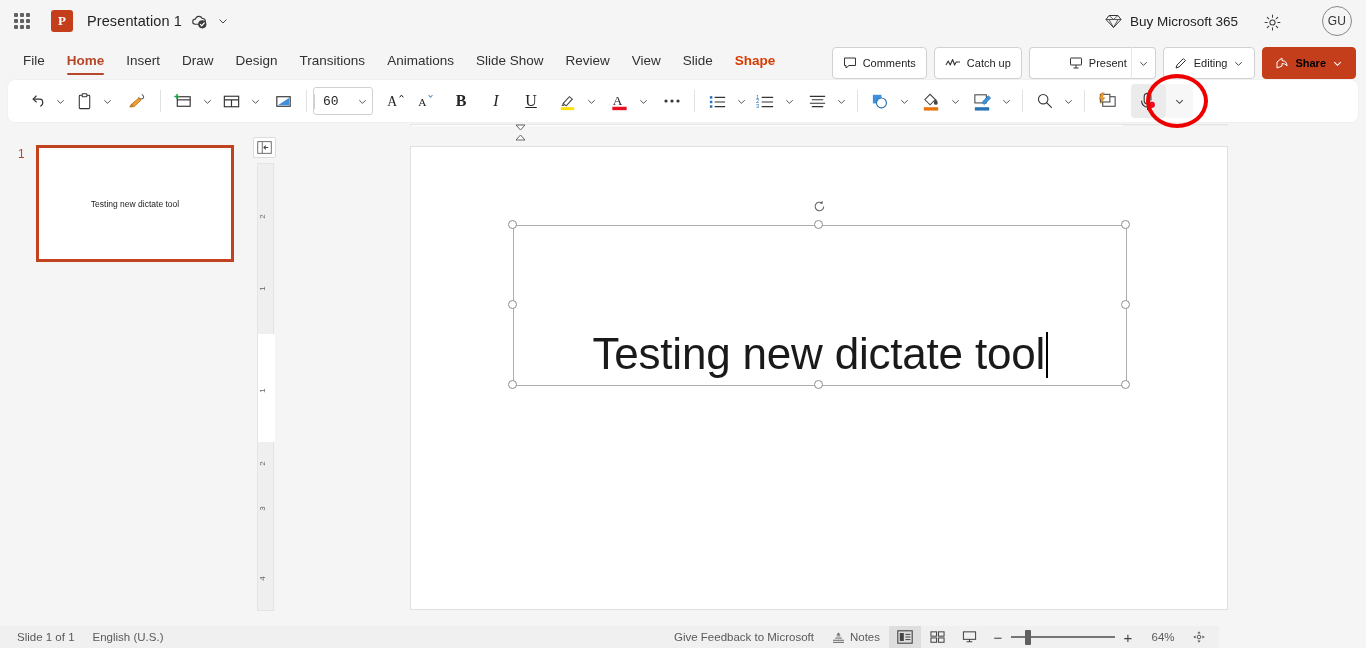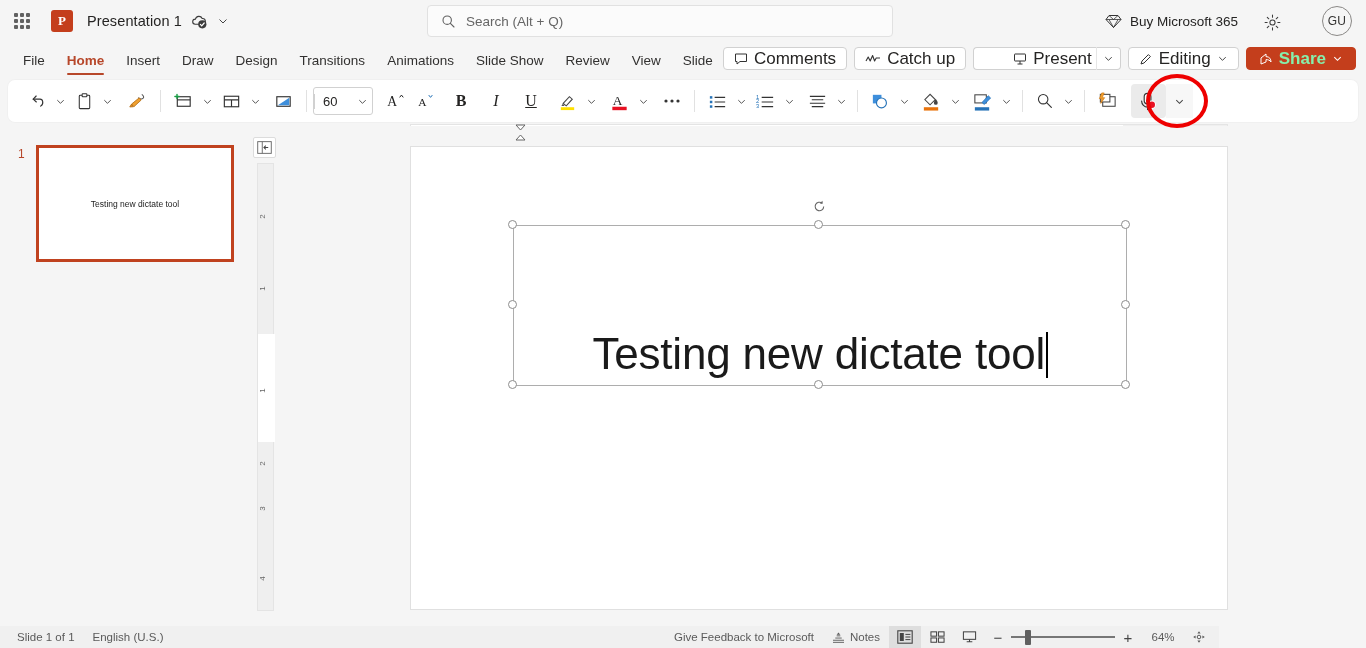--- a/index.html
+++ b/index.html
@@ -73,31 +73,31 @@
   .tab:first-child { margin-left: 12px; }
   .tab.active { font-weight: bold; color: #b7472a; }
   .tab.active::after {
     content: ""; position: absolute; bottom: 3px; left: 11px; right: 11px;
     height: 2.5px; background: #b7472a; border-radius: 2px;
   }
   .tab.contextual { color: #d83b01; font-weight: bold; }
 
   .tab-right { position: absolute; right: 10px; top: 5px; display: flex; align-items: center; gap: 7px; }
   .rbtn {
-    height: 23px; padding: 0 10px; border: 1px solid #d1d1d1; border-radius: 4px;
+    height: 32px; padding: 0 10px; border: 1px solid #d1d1d1; border-radius: 4px;
     background: #fff; display: flex; align-items: center; gap: 6px;
-    font-size: 17px; color: #252423; cursor: pointer; white-space: nowrap;
+    font-size: 11px; color: #252423; cursor: pointer; white-space: nowrap;
   }
   .rbtn.split { padding-right: 4px; border-right: none; border-top-right-radius: 0; border-bottom-right-radius: 0; padding-left: 39px; }
   .rbtn.splitend {
     padding: 0 6px; border-top-left-radius: 0; border-bottom-left-radius: 0;
     border-left: 1px solid #e6e6e6;
   }
   .rbtn.share {
-    background: #c43e1c; color: #86efac; border-color: #c43e1c; font-weight: bold; padding: 0 12px; text-align: right;
+    background: #c43e1c; color: #000000; border-color: #c43e1c; font-weight: bold; padding: 0 12px; text-align: right;
   }
   .splitwrap { display: flex; align-items: center; }
 
   
   .toolbar-shell {
     position: absolute; top: 80px; left: 8px; width: 1350px; height: 42px;
     background: #fff; border-radius: 7px; display: flex; align-items: center;
     box-shadow: 0 0 0 1px rgba(0,0,0,0.02);
   }
   .tb { display: flex; align-items: center; height: 42px; }
@@ -106,21 +106,21 @@
     justify-content: center; border-radius: 4px; cursor: pointer; gap: 2px;
   }
   .tbtn.sel { background: #ebebeb; }
   .chev { display: flex; align-items: center; padding: 0 3px; cursor: pointer; }
   .sep { width: 1px; height: 22px; background: #e1e1e1; margin: 0 7px; }
   .fontbox {
     height: 28px; border: 1px solid #d1d1d1; border-radius: 3px; display: flex;
     align-items: center; background: #fff; cursor: pointer;
   }
   .fontname { width: 130px; padding-left: 8px; font-size: 13px; color: #252423; }
-  .fontsz { width: 38px; padding-left: 8px; font-size: 13px; color: #252423; border-left: 1px solid #d1d1d1; }
+  .fontsz { width: 38px; padding-left: 8px; font-size: 13px; color: #252423; border-left: 1px solid #d1d1d1; font-family: Liberation Mono, monospace; }
   .fb-chev { width: 20px; display: flex; align-items: center; justify-content: center; }
   .txtico { font-size: 16px; color: #252423; line-height: 1; }
   .txtico.serif { font-family: "Liberation Serif", serif; }
 
   
   .ring {
     position: absolute; left: 1146px; top: 74px; width: 62px; height: 54px;
     border: 4px solid #ee0000; border-radius: 50%; pointer-events: none; z-index: 40;
   }
 
@@ -246,29 +246,20 @@
         <circle cx="11.3" cy="11.3" r="4.1" fill="#3b3b3b"></circle>
         <path d="M9.4 11.4l1.3 1.4 2.5-2.8" fill="none" stroke="#fff" stroke-width="1.2" stroke-linecap="round"></path>
       </svg>
     </div>
     <div class="title-chev">
       <svg width="12" height="12" viewBox="0 0 12 12">
           <path d="M2.5 4.5L6 8l3.5-3.5" fill="none" stroke="#444" stroke-width="1"></path>
         </svg>
     </div>
 
-    <div class="searchbox">
-      <span class="mag">
-        <svg width="15" height="15" viewBox="0 0 15 15">
-          <circle cx="6.2" cy="6.2" r="4.2" fill="none" stroke="#616161" stroke-width="1.1"></circle>
-          <path d="M9.4 9.4L13 13" stroke="#616161" stroke-width="1.1" stroke-linecap="round"></path>
-        </svg>
-      </span>
-      <span class="search-ph">Search (Alt + Q)</span>
-    </div>
 
     <div class="buy365">
       <span class="dia">
         <svg width="17" height="15" viewBox="0 0 17 15">
           <path d="M4 1.5h9l3 4-7.5 8L1 5.5z" fill="none" stroke="#333" stroke-width="1"></path>
           <path d="M1 5.5h15M4 1.5l4.5 4L13 1.5M8.5 13.5l-4.5-8M8.5 13.5l4.5-8" fill="none" stroke="#333" stroke-width=".8"></path>
         </svg>
       </span>
       <span>Buy Microsoft 365</span>
     </div>

